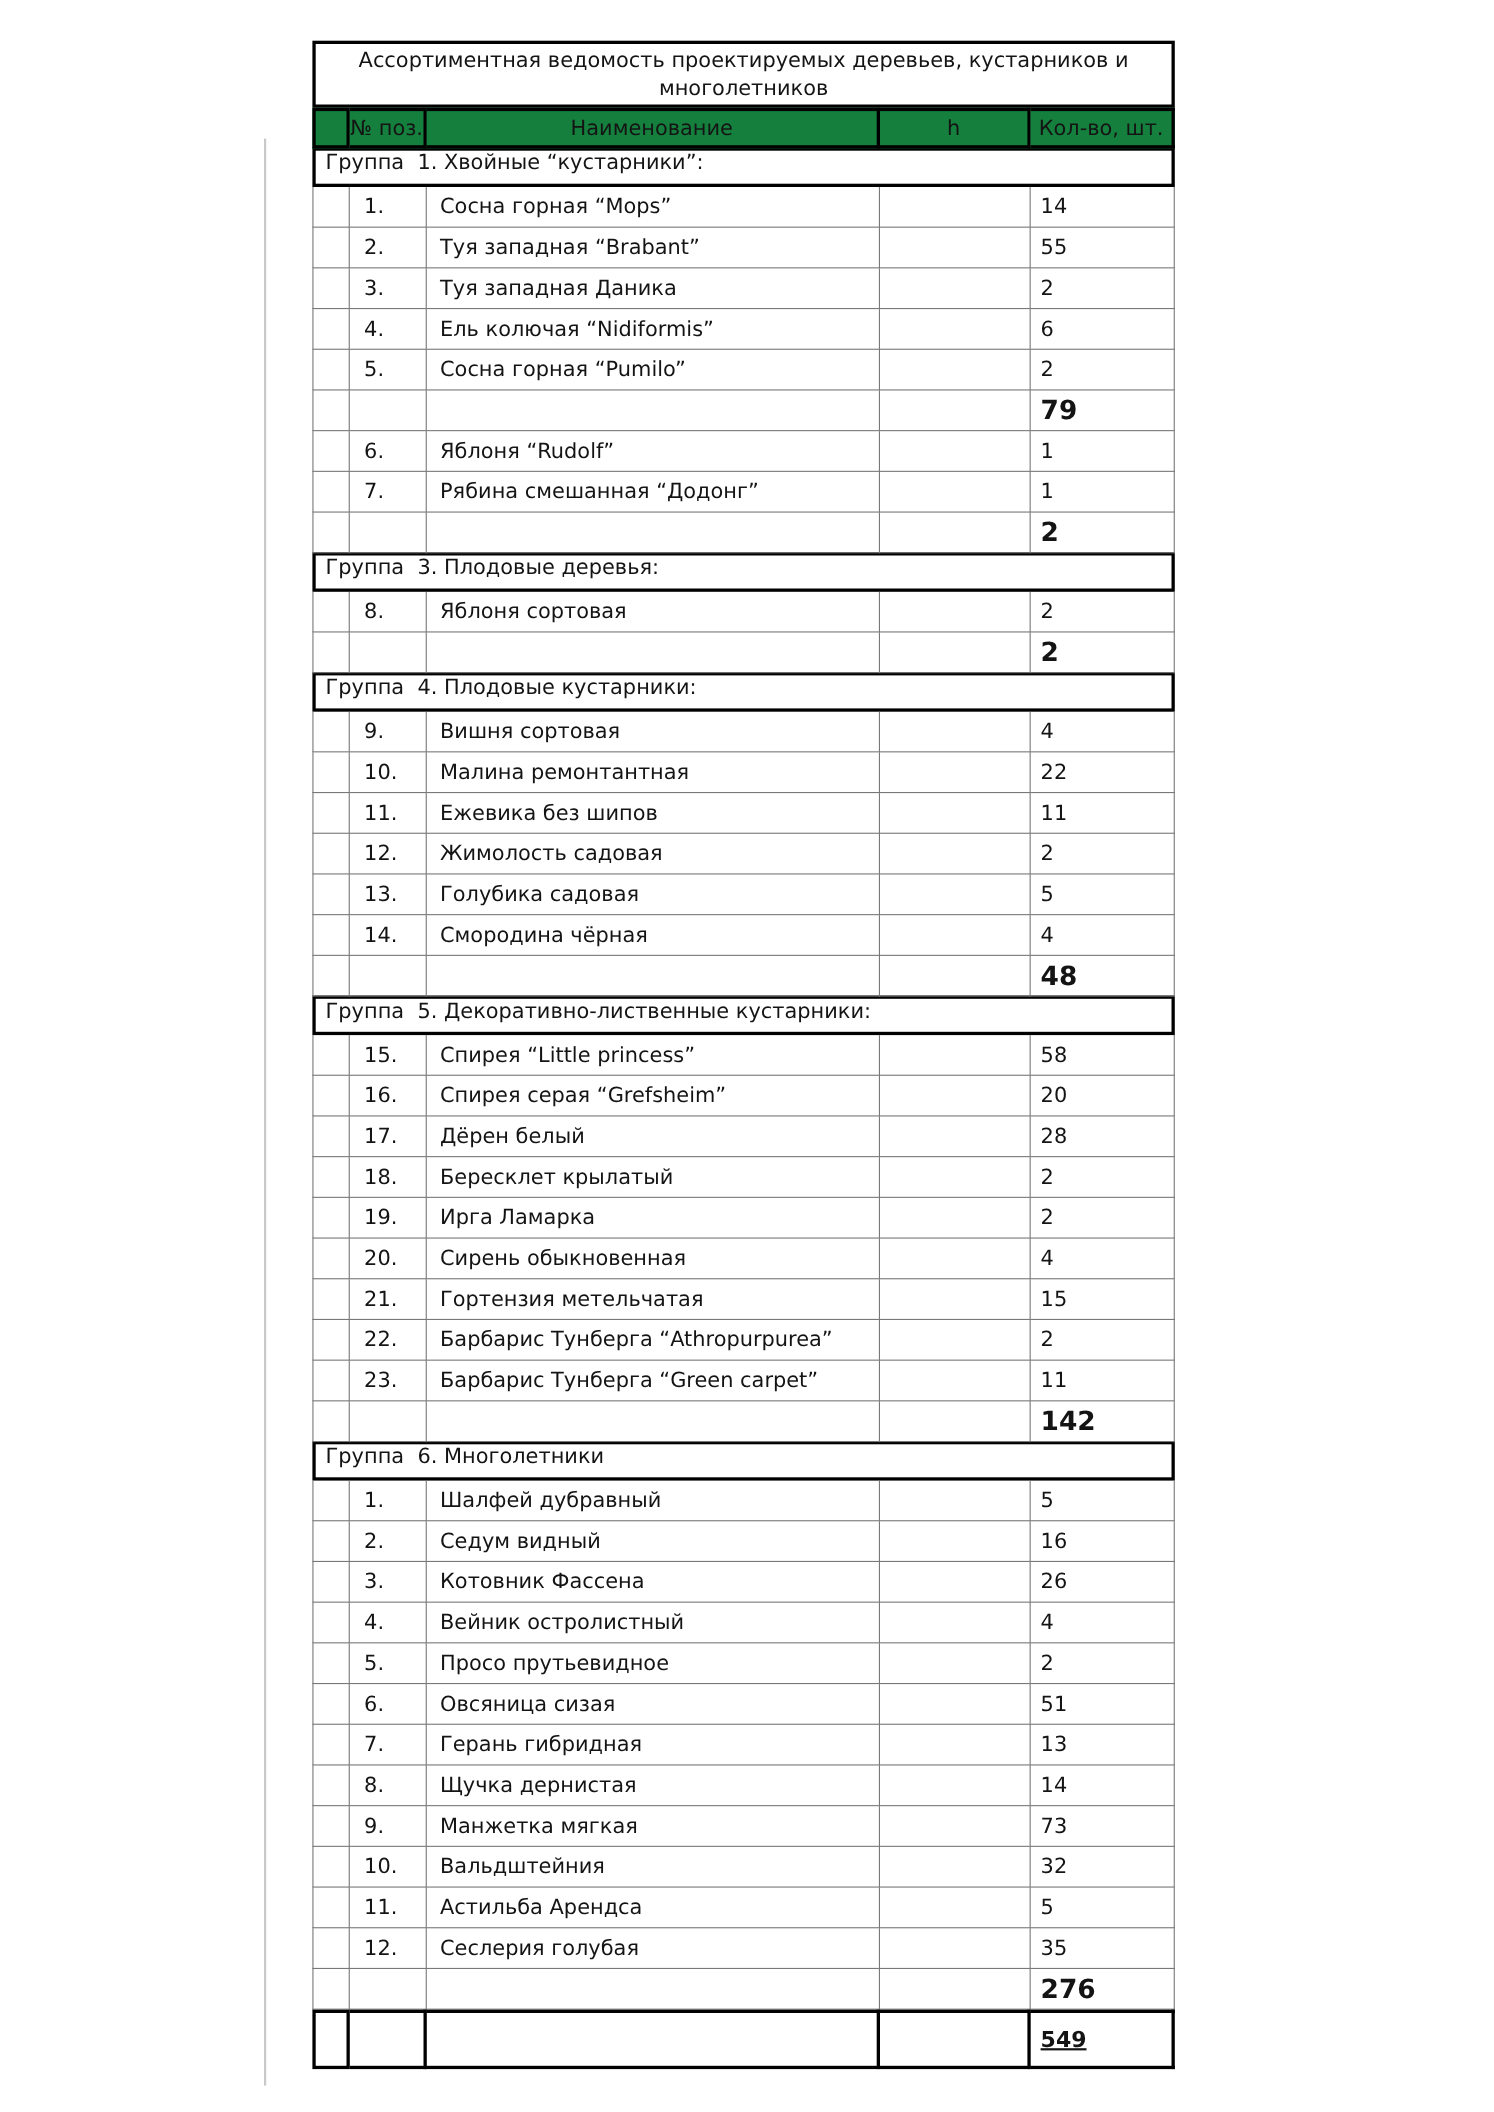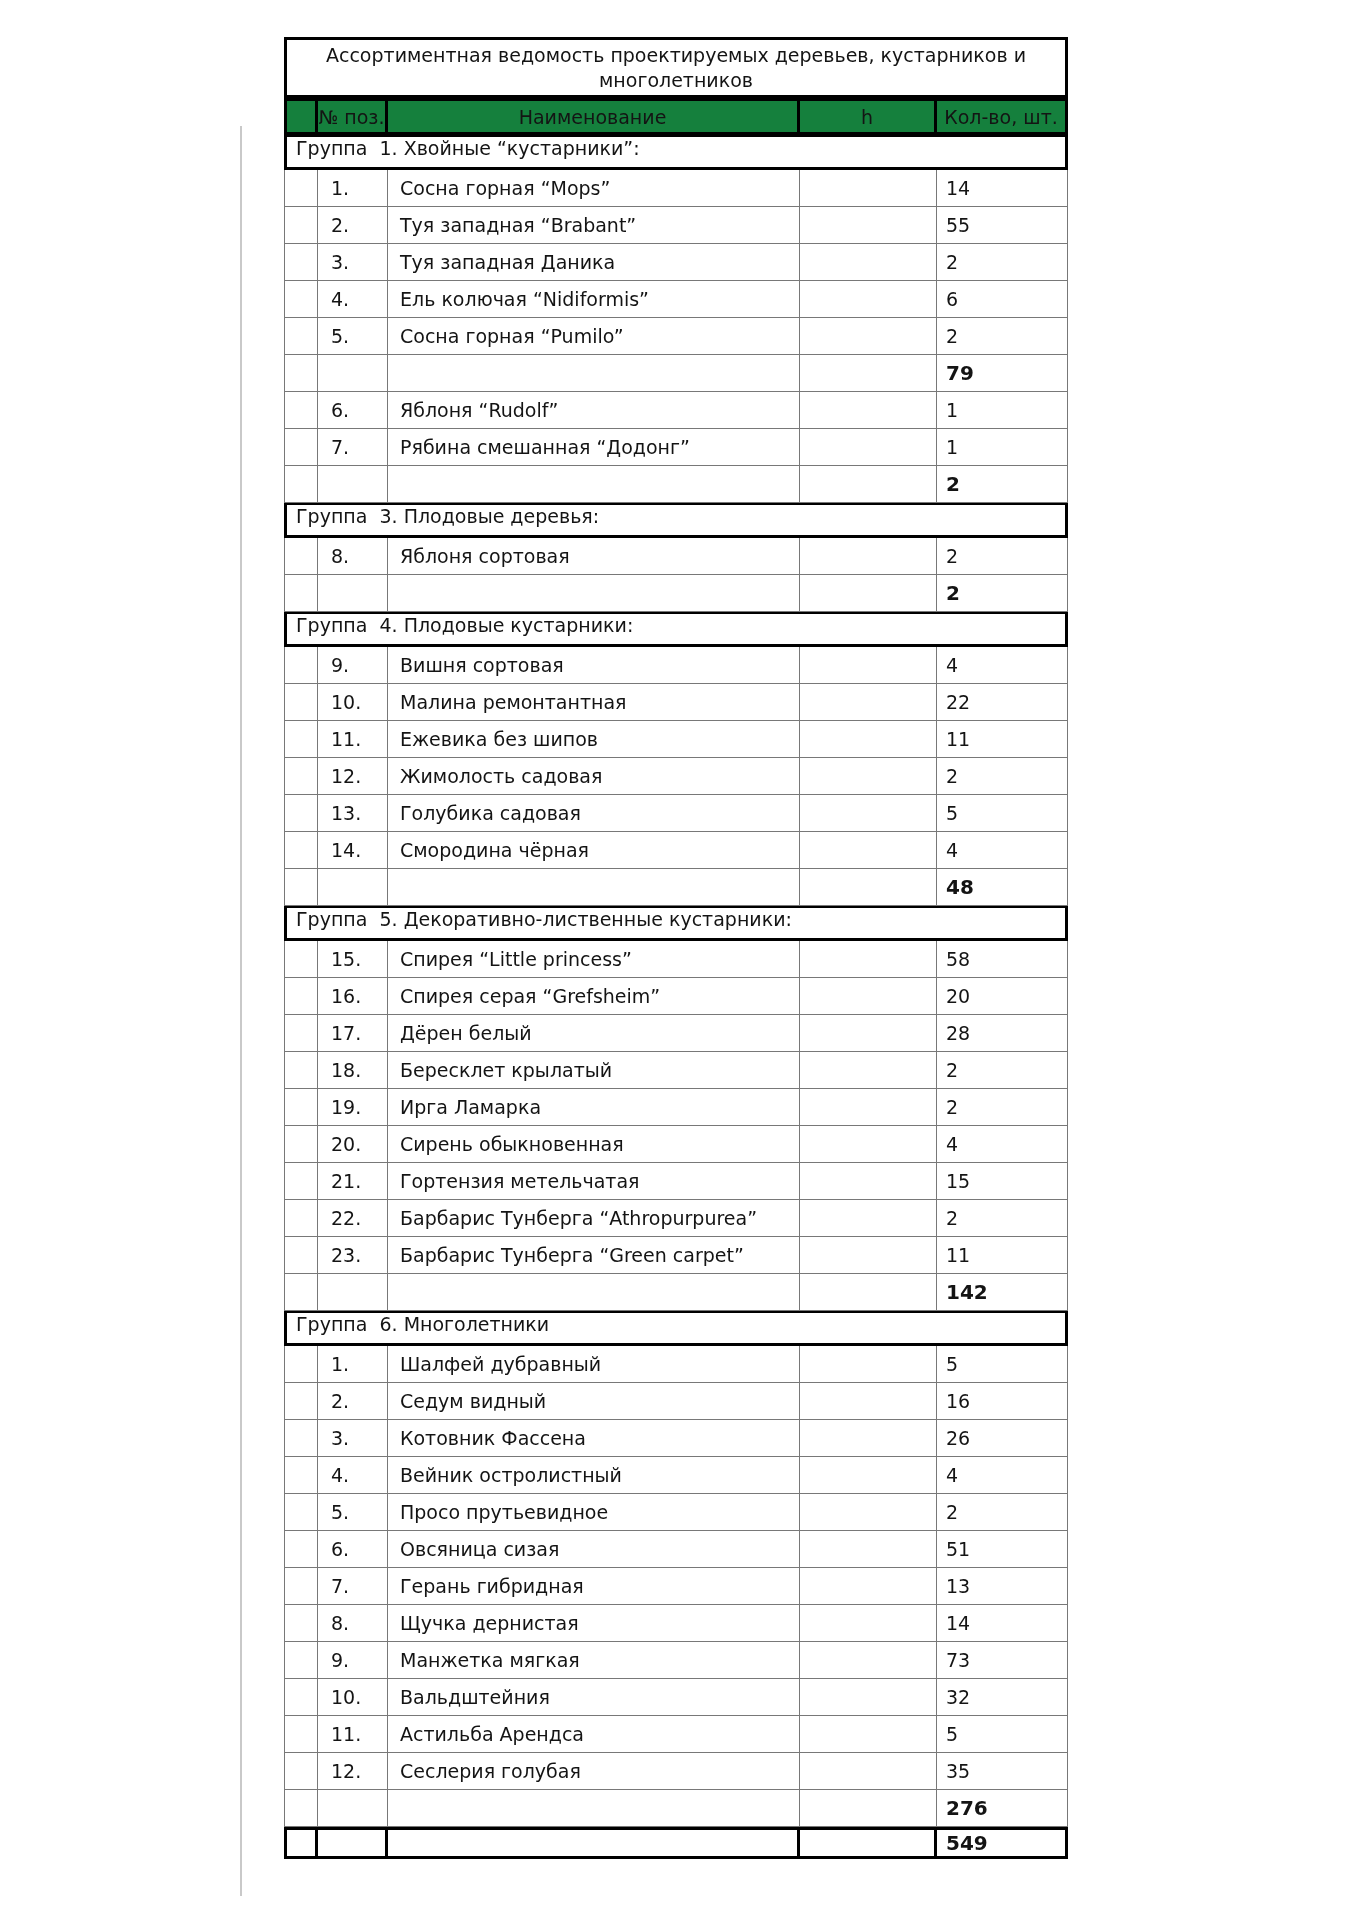--- a/index.html
+++ b/index.html
@@ -40,23 +40,23 @@
 
   .row { height:37px; font-size:19px; }
   .row .c {
     border-right:1px solid #787878; border-bottom:1px solid #787878;
     display:flex; align-items:center; overflow:hidden; white-space:pre;
   }
   .row .c.ci { border-left:1px solid #787878; }
   .row .cn { padding-left:13px; }
   .row .cm { padding-left:12px; }
   .row .cq { padding-left:9px; }
-  .row.st .cq { font-weight:bold; font-size:20px; }
-
-  .frow { height:32px; }
+  .row.st .cq { font-weight:bold; font-size:24px; }
+
+  .frow { height:54px;text-decoration:underline; }
   .frow .fc { border:3px solid #000; border-left:none; display:flex; align-items:center; }
   .frow .fc.first { border-left:3px solid #000; }
   .frow .cq { padding-left:9px; font-weight:bold; font-size:20px; }
 </style>
 </head>
 <body>
 
 <div class="frame-line"></div>
 
 <div class="tbl">

